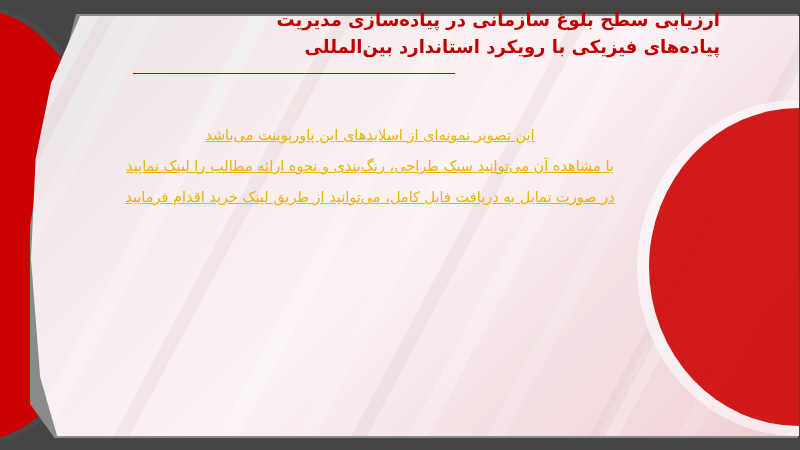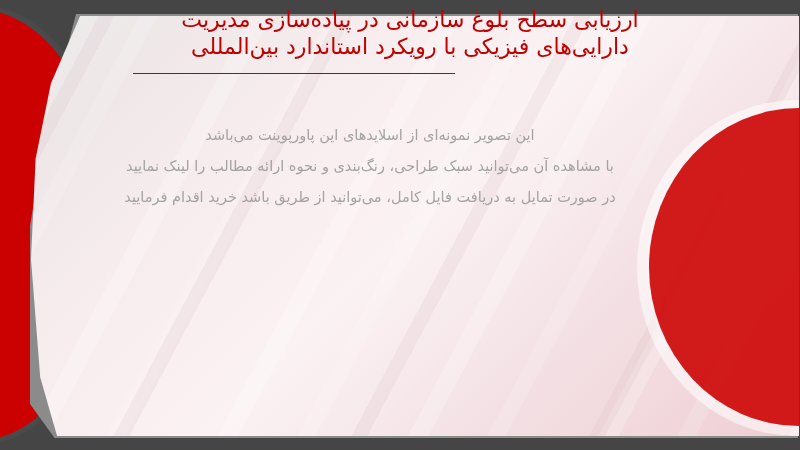--- a/index.html
+++ b/index.html
@@ -144,50 +144,52 @@
   .title-block {
     position: absolute;
     left: 100px;
     top: 6px;
     width: 620px;
     text-align: center;
     direction: rtl;
   }
   .title-line {
     color: #c00000;
-    font-size: 22px;
-    font-weight: normal;
+    font-size: 18px;
+    font-weight: bold;
     line-height: 27px;
     letter-spacing: 0px;
     white-space: nowrap;
+    text-align: right;
   }
   .title-rule {
     position: absolute;
     left: 133px;
     top: 73px;
     width: 322px;
     height: 0;
     border-top: 1.6px solid #c00000;
   }
 
   
   .body-block {
     position: absolute;
     left: 60px;
     top: 120px;
     width: 620px;
     text-align: center;
     direction: rtl;
   }
   .body-line {
-    color: #a3a3a3;
+    color: #eab308;
     font-size: 14.5px;
     font-weight: normal;
     line-height: 31px;
     white-space: nowrap;
+    text-decoration: underline;
   }
 </style>
 </head>
 <body>
 
 <div id="slide">
 
   <div class="frame-backdrop"></div>
 
   <div class="left-ellipse-ring"></div>
@@ -197,24 +199,24 @@
 
   <div class="panel">
     <div class="streaks"></div>
     <div class="streaks2"></div>
     <div class="right-ellipse-halo"></div>
     <div class="right-ellipse"></div>
   </div>
 
   <div class="title-block">
     <div class="title-line">ارزیابی سطح بلوغ سازمانی در پیاده‌سازی مدیریت</div>
-    <div class="title-line">دارایی‌های فیزیکی با رویکرد استاندارد بین‌المللی</div>
+    <div class="title-line">پیاده‌های فیزیکی با رویکرد استاندارد بین‌المللی</div>
   </div>
 
   <div class="title-rule"></div>
 
   <div class="body-block">
     <div class="body-line">این تصویر نمونه‌ای از اسلایدهای این پاورپوینت می‌باشد</div>
     <div class="body-line">با مشاهده آن می‌توانید سبک طراحی، رنگ‌بندی و نحوه ارائه مطالب را لینک نمایید</div>
-    <div class="body-line">در صورت تمایل به دریافت فایل کامل، می‌توانید از طریق باشد خرید اقدام فرمایید</div>
+    <div class="body-line">در صورت تمایل به دریافت فایل کامل، می‌توانید از طریق لینک خرید اقدام فرمایید</div>
   </div>
 
 </div>
 
 </body></html>

